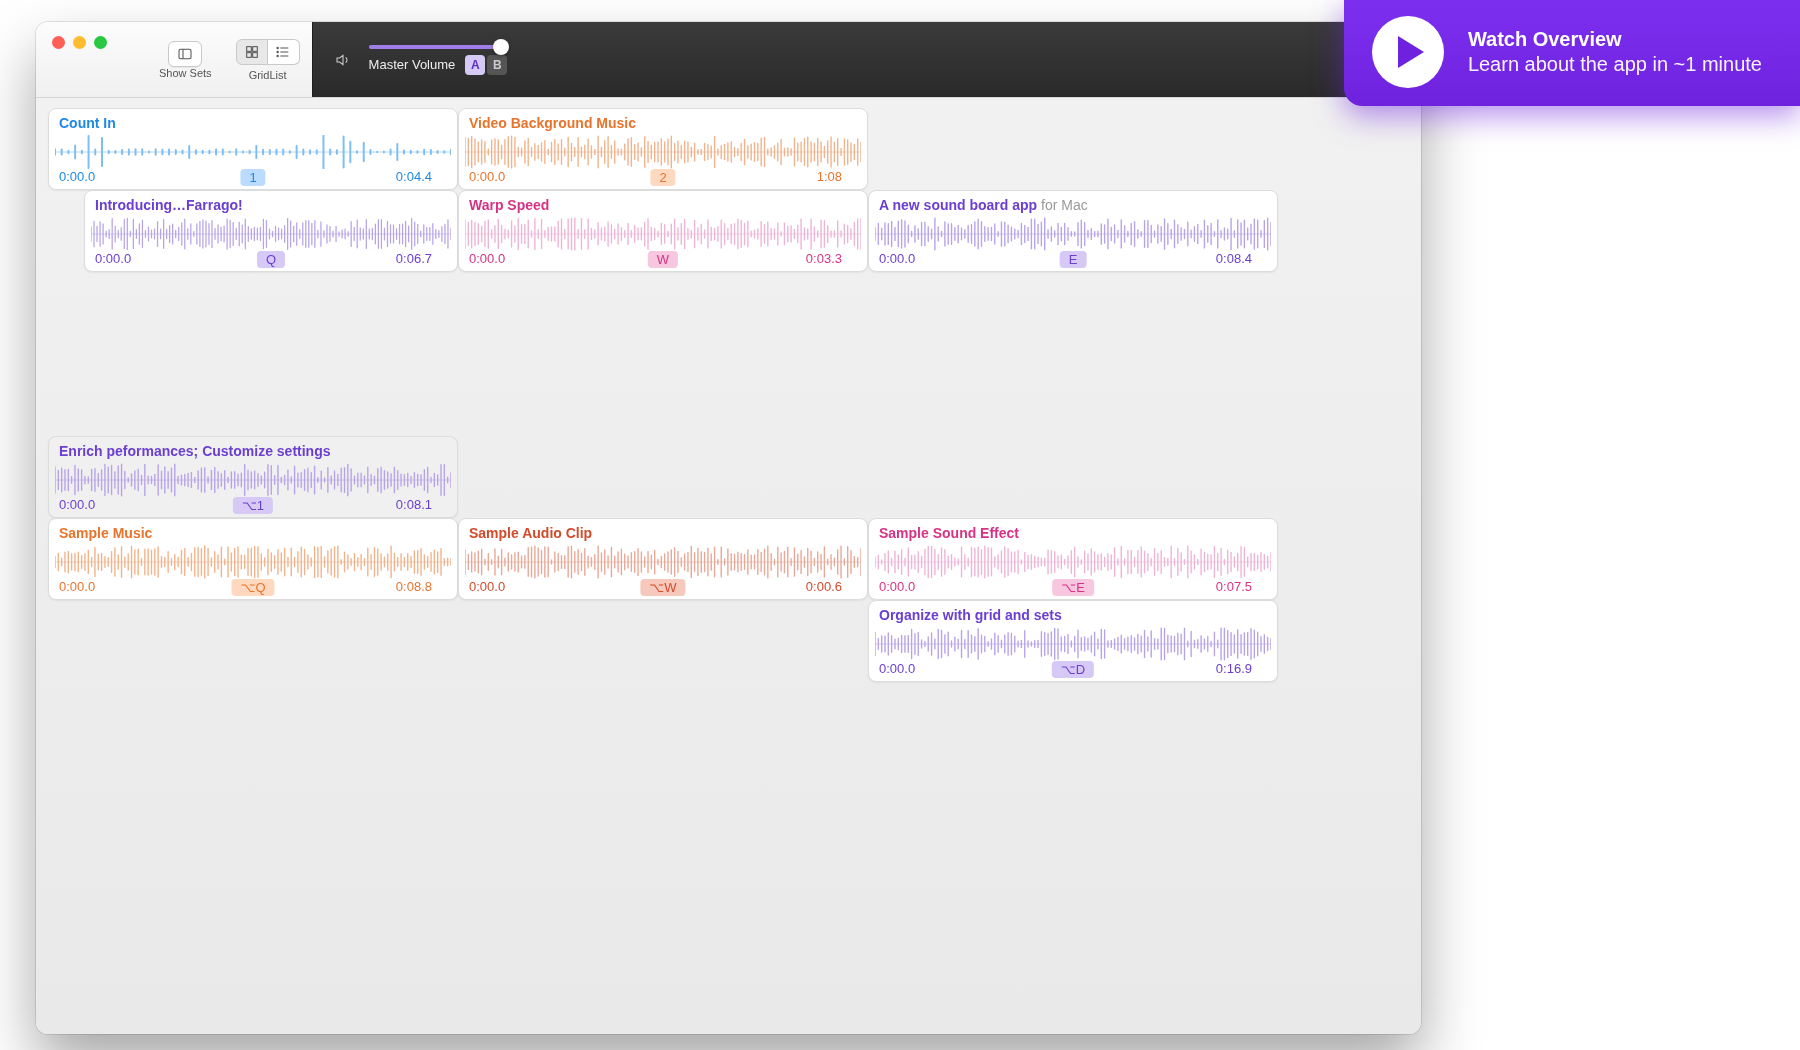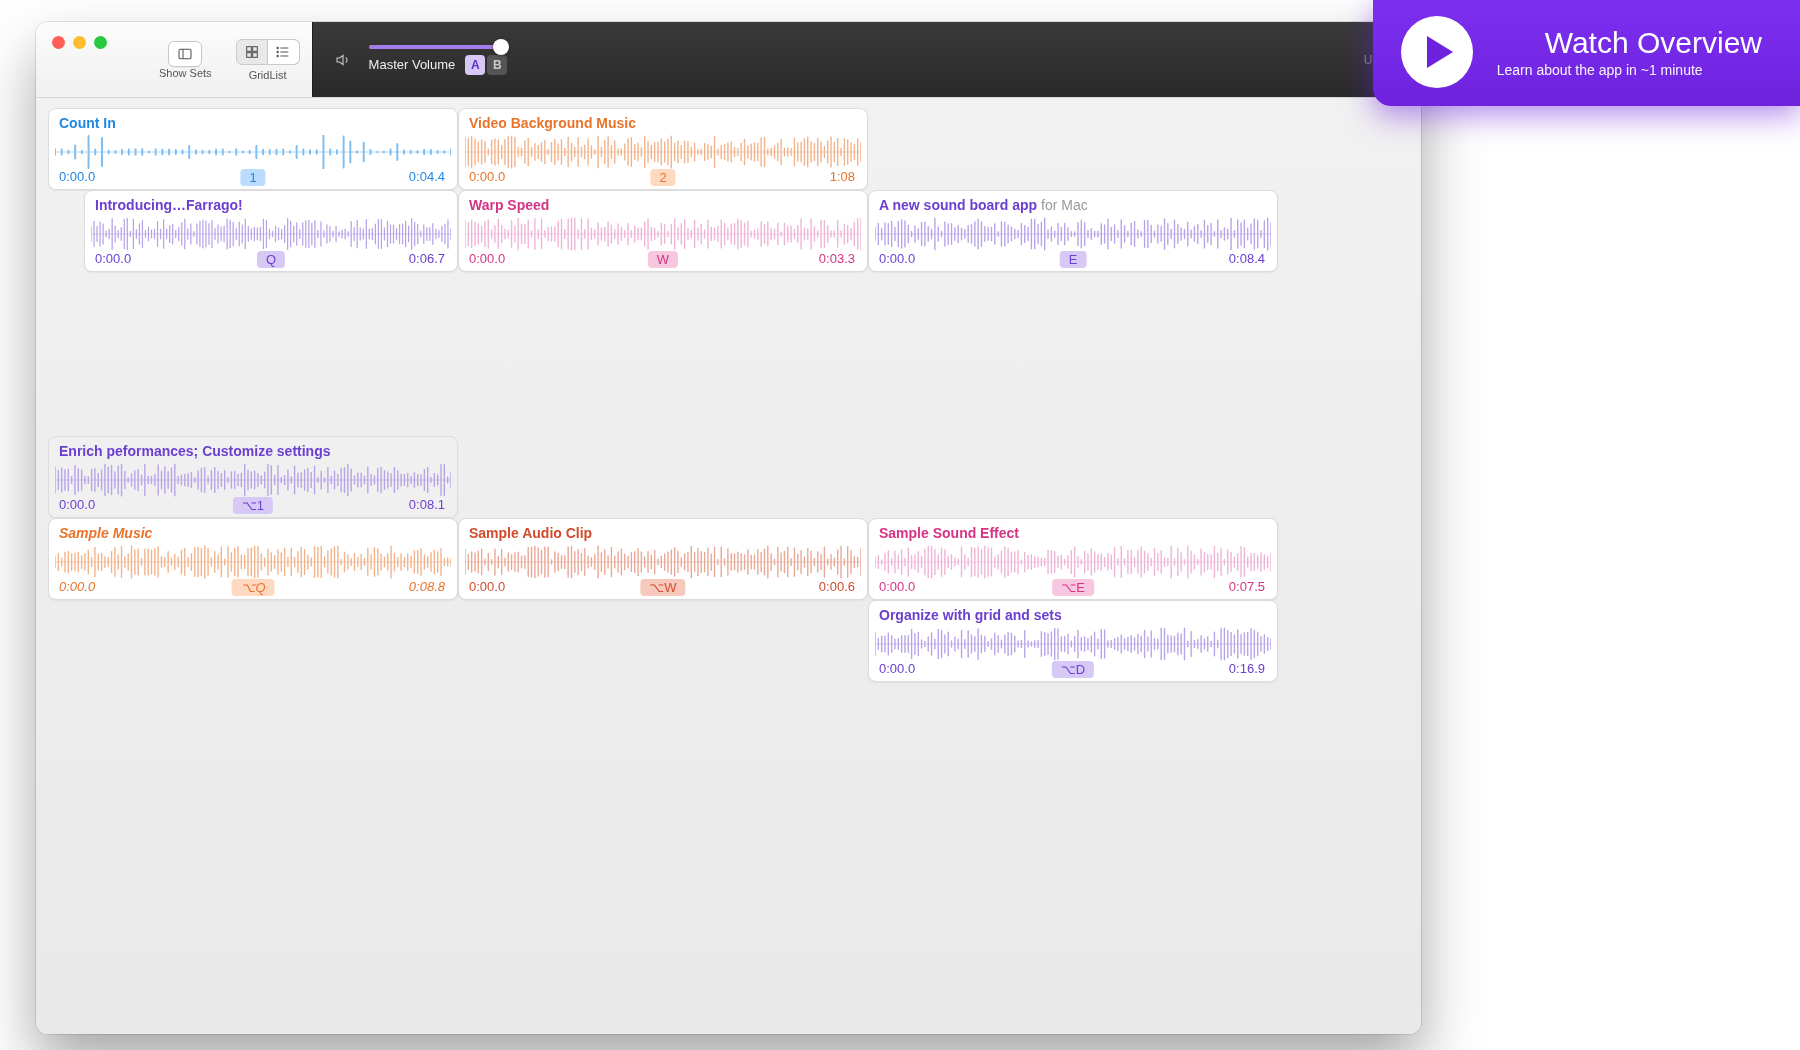--- a/index.html
+++ b/index.html
@@ -67,21 +67,21 @@
     border:1px solid #dcdcdc;
     border-radius:8px;
     box-shadow:0 1px 2px rgba(0,0,0,.06);
     position:relative;
     padding:6px 10px 4px;
     overflow:hidden;
   }
   .tile.sel{ background:#f0f0f0; }
   .tile-title{ font-size:14px; font-weight:600; }
   .tile-sub{ color:#9a9a9a; font-weight:500;}
-  .tile-footer{ position:absolute; left:10px; right:12px; bottom:5px; display:flex; justify-content:space-between; align-items:center; font-size:13px;}
+  .tile-footer{ position:absolute; left:10px; right:25px; bottom:5px; display:flex; justify-content:space-between; align-items:center; font-size:13px;}
   .key{ position:absolute; left:50%; transform:translateX(-50%); bottom:3px; padding:1px 9px; border-radius:4px; font-size:13px; font-weight:500;}
   .wave{ position:absolute; left:6px; right:6px; top:26px; height:34px; }
   .wave svg{ width:100%; height:100%; }
 
   
   .c-blue .tile-title,.c-blue .tile-footer{color:#1e88e5;} .c-blue .key{background:#bcdcff;color:#1e88e5;}
   .c-orange .tile-title,.c-orange .tile-footer{color:#e8742c;} .c-orange .key{background:#ffd9bf;color:#e8742c;}
   .c-purple .tile-title,.c-purple .tile-footer{color:#6b3fd1;} .c-purple .key{background:#d6c9f5;color:#6b3fd1;}
   .c-pink .tile-title,.c-pink .tile-footer{color:#d63384;} .c-pink .key{background:#f7c6df;color:#d63384;}
   .c-red .tile-title,.c-red .tile-footer{color:#d14b2c;} .c-red .key{background:#f7c9bc;color:#d14b2c;}
@@ -91,22 +91,22 @@
     position:absolute; right:0; top:0;
     background: linear-gradient(180deg,#7d2ff0,#6e22dd);
     color:#fff;
     border-radius:0 0 0 18px;
     padding:16px 38px 18px 28px;
     display:flex; align-items:center; gap:24px;
     box-shadow:0 10px 30px rgba(110,34,221,.5);
   }
   .banner .play{ width:72px; height:72px; border-radius:50%; background:#fff; display:flex; align-items:center; justify-content:center;}
   .banner .play::after{content:""; width:0;height:0;border-left:26px solid #6e22dd;border-top:16px solid transparent;border-bottom:16px solid transparent; margin-left:6px;}
-  .banner h2{ font-size:30px; font-weight:400;margin-left:48px;}
-  .banner p{ font-size:14px; opacity:.95; margin-top:2px;}
+  .banner h2{ font-size:20px; font-weight:700;}
+  .banner p{ font-size:20px; opacity:.95; margin-top:2px;}
 
   
   svg.i{width:16px;height:16px;stroke:#555;fill:none;stroke-width:1.6;}
 </style>
 </head>
 <body>
 
 <div class="window">
 
   <div class="toolbar">
@@ -257,21 +257,21 @@
         <path d="M0,17 L0,3.985862482853225 M0,17 L0,30.014137517146775 M3.361344537815126,17 L3.361344537815126,7.548456790123456 M3.361344537815126,17 L3.361344537815126,26.451543209876544 M6.722689075630252,17 L6.722689075630252,5.238108710562415 M6.722689075630252,17 L6.722689075630252,28.761891289437585 M10.084033613445378,17 L10.084033613445378,6.690620713305899 M10.084033613445378,17 L10.084033613445378,27.309379286694103 M13.445378151260504,17 L13.445378151260504,6.5047582304526745 M13.445378151260504,17 L13.445378151260504,27.495241769547327 M16.80672268907563,17 L16.80672268907563,13.797805212620027 M16.80672268907563,17 L16.80672268907563,20.202194787379973 M20.168067226890756,17 L20.168067226890756,2.427786351165981 M20.168067226890756,17 L20.168067226890756,31.57221364883402 M23.52941176470588,17 L23.52941176470588,5.88235596707819 M23.52941176470588,17 L23.52941176470588,28.11764403292181 M26.89075630252101,17 L26.89075630252101,6.834353566529492 M26.89075630252101,17 L26.89075630252101,27.165646433470506 M30.252100840336134,17 L30.252100840336134,13.364026063100138 M30.252100840336134,17 L30.252100840336134,20.635973936899862 M33.61344537815126,17 L33.61344537815126,13.847916666666666 M33.61344537815126,17 L33.61344537815126,20.152083333333334 M36.97478991596639,17 L36.97478991596639,6.514420438957476 M36.97478991596639,17 L36.97478991596639,27.485579561042524 M40.33613445378151,17 L40.33613445378151,5.666006515775035 M40.33613445378151,17 L40.33613445378151,28.333993484224965 M43.69747899159664,17 L43.69747899159664,10.568106995884774 M43.69747899159664,17 L43.69747899159664,23.431893004115224 M47.05882352941176,17 L47.05882352941176,7.0046724965706435 M47.05882352941176,17 L47.05882352941176,26.99532750342936 M50.42016806722689,17 L50.42016806722689,1.50039437585734 M50.42016806722689,17 L50.42016806722689,32.49960562414266 M53.78151260504202,17 L53.78151260504202,4.209593621399177 M53.78151260504202,17 L53.78151260504202,29.79040637860082 M57.14285714285714,17 L57.14285714285714,2.4717764060356657 M57.14285714285714,17 L57.14285714285714,31.528223593964334 M60.50420168067227,17 L60.50420168067227,9.033856310013718 M60.50420168067227,17 L60.50420168067227,24.966143689986282 M63.86554621848739,17 L63.86554621848739,2.9390432098765427 M63.86554621848739,17 L63.86554621848739,31.060956790123456 M67.22689075630252,17 L67.22689075630252,1.0823988340192052 M67.22689075630252,17 L67.22689075630252,32.9176011659808 M70.58823529411765,17 L70.58823529411765,8.433058984910836 M70.58823529411765,17 L70.58823529411765,25.566941015089164 M73.94957983193278,17 L73.94957983193278,14.92312242798354 M73.94957983193278,17 L73.94957983193278,19.07687757201646 M77.31092436974791,17 L77.31092436974791,11.003206447187928 M77.31092436974791,17 L77.31092436974791,22.996793552812072 M80.67226890756302,17 L80.67226890756302,7.864669067215363 M80.67226890756302,17 L80.67226890756302,26.135330932784637 M84.03361344537815,17 L84.03361344537815,6.32849794238683 M84.03361344537815,17 L84.03361344537815,27.671502057613168 M87.39495798319328,17 L87.39495798319328,12.400865912208506 M87.39495798319328,17 L87.39495798319328,21.599134087791494 M90.75630252100841,17 L90.75630252100841,1.4953532235939644 M90.75630252100841,17 L90.75630252100841,32.504646776406034 M94.11764705882352,17 L94.11764705882352,13.321836419753087 M94.11764705882352,17 L94.11764705882352,20.678163580246913 M97.47899159663865,17 L97.47899159663865,13.442043895747599 M97.47899159663865,17 L97.47899159663865,20.5579561042524 M100.84033613445378,17 L100.84033613445378,11.491778120713306 M100.84033613445378,17 L100.84033613445378,22.508221879286694 M104.20168067226892,17 L104.20168067226892,2.069804526748971 M104.20168067226892,17 L104.20168067226892,31.93019547325103 M107.56302521008404,17 L107.56302521008404,8.293407064471879 M107.56302521008404,17 L107.56302521008404,25.70659293552812 M110.92436974789916,17 L110.92436974789916,4.020610425240054 M110.92436974789916,17 L110.92436974789916,29.979389574759946 M114.28571428571428,17 L114.28571428571428,8.739068930041153 M114.28571428571428,17 L114.28571428571428,25.260931069958847 M117.64705882352942,17 L117.64705882352942,5.12162208504801 M117.64705882352942,17 L117.64705882352942,28.87837791495199 M121.00840336134453,17 L121.00840336134453,1.248516803840877 M121.00840336134453,17 L121.00840336134453,32.75148319615912 M124.36974789915966,17 L124.36974789915966,13.496296296296297 M124.36974789915966,17 L124.36974789915966,20.503703703703703 M127.73109243697478,17 L127.73109243697478,12.093355624142662 M127.73109243697478,17 L127.73109243697478,21.90664437585734 M131.0924369747899,17 L131.0924369747899,11.342163923182442 M131.0924369747899,17 L131.0924369747899,22.65783607681756 M134.45378151260505,17 L134.45378151260505,10.50815329218107 M134.45378151260505,17 L134.45378151260505,23.49184670781893 M137.81512605042016,17 L137.81512605042016,9.375274348422497 M137.81512605042016,17 L137.81512605042016,24.624725651577503 M141.1764705882353,17 L141.1764705882353,14.468218449931413 M141.1764705882353,17 L141.1764705882353,19.531781550068587 M144.53781512605042,17 L144.53781512605042,7.941306584362138 M144.53781512605042,17 L144.53781512605042,26.058693415637862 M147.89915966386556,17 L147.89915966386556,5.134044924554184 M147.89915966386556,17 L147.89915966386556,28.865955075445818 M151.26050420168067,17 L151.26050420168067,4.793347050754457 M151.26050420168067,17 L151.26050420168067,29.206652949245544 M154.62184873949582,17 L154.62184873949582,13.962422839506173 M154.62184873949582,17 L154.62184873949582,20.037577160493825 M157.98319327731093,17 L157.98319327731093,7.536334019204389 M157.98319327731093,17 L157.98319327731093,26.46366598079561 M161.34453781512605,17 L161.34453781512605,4.484216392318244 M161.34453781512605,17 L161.34453781512605,29.515783607681755 M164.70588235294116,17 L164.70588235294116,8.738168724279834 M164.70588235294116,17 L164.70588235294116,25.261831275720166 M168.0672268907563,17 L168.0672268907563,10.74880829903978 M168.0672268907563,17 L168.0672268907563,23.25119170096022 M171.42857142857142,17 L171.42857142857142,7.707493141289438 M171.42857142857142,17 L171.42857142857142,26.29250685871056 M174.78991596638656,17 L174.78991596638656,14.435210905349795 M174.78991596638656,17 L174.78991596638656,19.564789094650205 M178.1512605042017,17 L178.1512605042017,8.938134430727022 M178.1512605042017,17 L178.1512605042017,25.061865569272978 M181.51260504201682,17 L181.51260504201682,8.629843964334706 M181.51260504201682,17 L181.51260504201682,25.370156035665296 M184.87394957983193,17 L184.87394957983193,11.220216049382715 M184.87394957983193,17 L184.87394957983193,22.779783950617286 M188.23529411764704,17 L188.23529411764704,10.270979080932785 M188.23529411764704,17 L188.23529411764704,23.729020919067217 M191.5966386554622,17 L191.5966386554622,1.4179355281207133 M191.5966386554622,17 L191.5966386554622,32.582064471879285 M194.9579831932773,17 L194.9579831932773,7.259850823045268 M194.9579831932773,17 L194.9579831932773,26.74014917695473 M198.31932773109244,17 L198.31932773109244,8.91400891632373 M198.31932773109244,17 L198.31932773109244,25.08599108367627 M201.68067226890756,17 L201.68067226890756,8.238434499314128 M201.68067226890756,17 L201.68067226890756,25.761565500685872 M205.04201680672267,17 L205.04201680672267,10.720781893004116 M205.04201680672267,17 L205.04201680672267,23.279218106995884 M208.40336134453784,17 L208.40336134453784,13.03389060356653 M208.40336134453784,17 L208.40336134453784,20.96610939643347 M211.76470588235296,17 L211.76470588235296,9.25800754458162 M211.76470588235296,17 L211.76470588235296,24.74199245541838 M215.12605042016807,17 L215.12605042016807,1.7696759259259256 M215.12605042016807,17 L215.12605042016807,32.230324074074076 M218.48739495798318,17 L218.48739495798318,2.797290809327846 M218.48739495798318,17 L218.48739495798318,31.202709190672152 M221.84873949579833,17 L221.84873949579833,12.643321330589849 M221.84873949579833,17 L221.84873949579833,21.35667866941015 M225.21008403361344,17 L225.21008403361344,2.5731995884773653 M225.21008403361344,17 L225.21008403361344,31.426800411522635 M228.57142857142856,17 L228.57142857142856,14.370876200274349 M228.57142857142856,17 L228.57142857142856,19.62912379972565 M231.93277310924373,17 L231.93277310924373,12.561042524005487 M231.93277310924373,17 L231.93277310924373,21.438957475994513 M235.29411764705884,17 L235.29411764705884,7.298019547325104 M235.29411764705884,17 L235.29411764705884,26.701980452674896 M238.65546218487395,17 L238.65546218487395,13.921313443072702 M238.65546218487395,17 L238.65546218487395,20.0786865569273 M242.01680672268907,17 L242.01680672268907,3.1778377914951985 M242.01680672268907,17 L242.01680672268907,30.8221622085048 M245.3781512605042,17 L245.3781512605042,10.110802469135802 M245.3781512605042,17 L245.3781512605042,23.889197530864198 M248.73949579831933,17 L248.73949579831933,9.615269204389573 M248.73949579831933,17 L248.73949579831933,24.384730795610427 M252.10084033613444,17 L252.10084033613444,6.660373799725651 M252.10084033613444,17 L252.10084033613444,27.33962620027435 M255.46218487394955,17 L255.46218487394955,5.178215020576131 M255.46218487394955,17 L255.46218487394955,28.821784979423867 M258.8235294117647,17 L258.8235294117647,9.619410150891632 M258.8235294117647,17 L258.8235294117647,24.380589849108368 M262.1848739495798,17 L262.1848739495798,3.1753172153635116 M262.1848739495798,17 L262.1848739495798,30.824682784636487 M265.5462184873949,17 L265.5462184873949,14.666923868312757 M265.5462184873949,17 L265.5462184873949,19.333076131687243 M268.9075630252101,17 L268.9075630252101,8.100402949245542 M268.9075630252101,17 L268.9075630252101,25.89959705075446 M272.2689075630252,17 L272.2689075630252,14.889334705075445 M272.2689075630252,17 L272.2689075630252,19.110665294924555 M275.6302521008403,17 L275.6302521008403,4.743595679012346 M275.6302521008403,17 L275.6302521008403,29.256404320987656 M278.99159663865544,17 L278.99159663865544,13.22491426611797 M278.99159663865544,17 L278.99159663865544,20.77508573388203 M282.3529411764706,17 L282.3529411764706,7.969092935528121 M282.3529411764706,17 L282.3529411764706,26.03090706447188 M285.7142857142857,17 L285.7142857142857,11.574897119341564 M285.7142857142857,17 L285.7142857142857,22.425102880658436 M289.07563025210084,17 L289.07563025210084,5.1596107681755825 M289.07563025210084,17 L289.07563025210084,28.840389231824417 M292.43697478991595,17 L292.43697478991595,4.581258573388203 M292.43697478991595,17 L292.43697478991595,29.418741426611795 M295.7983193277311,17 L295.7983193277311,1.3274948559670783 M295.7983193277311,17 L295.7983193277311,32.672505144032925 M299.15966386554624,17 L299.15966386554624,6.071159122085048 M299.15966386554624,17 L299.15966386554624,27.92884087791495 M302.52100840336135,17 L302.52100840336135,12.89249828532236 M302.52100840336135,17 L302.52100840336135,21.10750171467764 M305.88235294117646,17 L305.88235294117646,10.168055555555556 M305.88235294117646,17 L305.88235294117646,23.831944444444446 M309.24369747899163,17 L309.24369747899163,10.126225994513032 M309.24369747899163,17 L309.24369747899163,23.87377400548697 M312.60504201680675,17 L312.60504201680675,13.069478737997256 M312.60504201680675,17 L312.60504201680675,20.930521262002742 M315.96638655462186,17 L315.96638655462186,4.263245884773664 M315.96638655462186,17 L315.96638655462186,29.736754115226336 M319.327731092437,17 L319.327731092437,11.491478052126201 M319.327731092437,17 L319.327731092437,22.5085219478738 M322.6890756302521,17 L322.6890756302521,13.27886659807956 M322.6890756302521,17 L322.6890756302521,20.72113340192044 M326.0504201680672,17 L326.0504201680672,5.779732510288065 M326.0504201680672,17 L326.0504201680672,28.220267489711937 M329.4117647058823,17 L329.4117647058823,4.333581961591221 M329.4117647058823,17 L329.4117647058823,29.66641803840878 M332.7731092436975,17 L332.7731092436975,7.6873285322359415 M332.7731092436975,17 L332.7731092436975,26.31267146776406 M336.1344537815126,17 L336.1344537815126,8.884182098765432 M336.1344537815126,17 L336.1344537815126,25.115817901234568 M339.4957983193277,17 L339.4957983193277,10.819204389574761 M339.4957983193277,17 L339.4957983193277,23.18079561042524 M342.85714285714283,17 L342.85714285714283,4.46153120713306 M342.85714285714283,17 L342.85714285714283,29.53846879286694 M346.218487394958,17 L346.218487394958,7.743261316872427 M346.218487394958,17 L346.218487394958,26.256738683127573 M349.5798319327731,17 L349.5798319327731,11.115012002743484 M349.5798319327731,17 L349.5798319327731,22.884987997256516 M352.94117647058823,17 L352.94117647058823,11.768141289437587 M352.94117647058823,17 L352.94117647058823,22.231858710562413 M356.3025210084034,17 L356.3025210084034,10.52363683127572 M356.3025210084034,17 L356.3025210084034,23.47636316872428 M359.6638655462185,17 L359.6638655462185,13.387671467764061 M359.6638655462185,17 L359.6638655462185,20.61232853223594 M363.02521008403363,17 L363.02521008403363,9.773825445816186 M363.02521008403363,17 L363.02521008403363,24.226174554183814 M366.38655462184875,17 L366.38655462184875,11.391975308641975 M366.38655462184875,17 L366.38655462184875,22.608024691358025 M369.74789915966386,17 L369.74789915966386,11.803849451303154 M369.74789915966386,17 L369.74789915966386,22.196150548696846 M373.109243697479,17 L373.109243697479,6.645250342935528 M373.109243697479,17 L373.109243697479,27.354749657064474 M376.4705882352941,17 L376.4705882352941,4.514943415637861 M376.4705882352941,17 L376.4705882352941,29.48505658436214 M379.8319327731092,17 L379.8319327731092,14.530212620027434 M379.8319327731092,17 L379.8319327731092,19.469787379972566 M383.1932773109244,17 L383.1932773109244,10.549082647462278 M383.1932773109244,17 L383.1932773109244,23.450917352537722 M386.5546218487395,17 L386.5546218487395,12.059207818930041 M386.5546218487395,17 L386.5546218487395,21.94079218106996 M389.9159663865546,17 L389.9159663865546,1.7334276406035656 M389.9159663865546,17 L389.9159663865546,32.266572359396434 M393.2773109243697,17 L393.2773109243697,1.6519890260631005 M393.2773109243697,17 L393.2773109243697,32.3480109739369 M396.6386554621849,17 L396.6386554621849,14.191435185185185 M396.6386554621849,17 L396.6386554621849,19.808564814814815 M400,17 L400,9.580161179698216 M400,17 L400,24.419838820301784 " stroke="#b7a3e8" stroke-width="1.4" fill="none" stroke-linecap="round"></path>
         <line x1="0" y1="17" x2="400" y2="17" stroke="#b7a3e8" stroke-width="0.6"></line>
       </svg>
     </div>
     <div class="tile-footer">
       <span>0:00.0</span>
       <span>0:08.1</span>
     </div>
     <span class="key">⌥1</span>
   </div>
-      <div class="tile c-orange" style="grid-area: 6 / 1; font-style: italic;">
+      <div class="tile c-orange" style="grid-area: 6 / 1;">
     <div class="tile-title">Sample Music</div>
     <div class="wave">
       <svg viewBox="0 0 400 34" preserveAspectRatio="none">
         <path d="M0,17 L0,11.332921810699588 M0,17 L0,22.667078189300412 M3.361344537815126,17 L3.361344537815126,8.547265089163236 M3.361344537815126,17 L3.361344537815126,25.452734910836764 M6.722689075630252,17 L6.722689075630252,13.154098079561042 M6.722689075630252,17 L6.722689075630252,20.84590192043896 M10.084033613445378,17 L10.084033613445378,7.3077417695473255 M10.084033613445378,17 L10.084033613445378,26.692258230452673 M13.445378151260504,17 L13.445378151260504,6.347702331961592 M13.445378151260504,17 L13.445378151260504,27.652297668038408 M16.80672268907563,17 L16.80672268907563,9.020893347050755 M16.80672268907563,17 L16.80672268907563,24.979106652949245 M20.168067226890756,17 L20.168067226890756,8.370524691358025 M20.168067226890756,17 L20.168067226890756,25.629475308641975 M23.52941176470588,17 L23.52941176470588,7.291658093278464 M23.52941176470588,17 L23.52941176470588,26.708341906721536 M26.89075630252101,17 L26.89075630252101,10.753429355281208 M26.89075630252101,17 L26.89075630252101,23.246570644718794 M30.252100840336134,17 L30.252100840336134,8.687937242798354 M30.252100840336134,17 L30.252100840336134,25.312062757201645 M33.61344537815126,17 L33.61344537815126,5.545799039780521 M33.61344537815126,17 L33.61344537815126,28.45420096021948 M36.97478991596639,17 L36.97478991596639,12.518372770919067 M36.97478991596639,17 L36.97478991596639,21.481627229080935 M40.33613445378151,17 L40.33613445378151,2.4266460905349803 M40.33613445378151,17 L40.33613445378151,31.57335390946502 M43.69747899159664,17 L43.69747899159664,9.27679183813443 M43.69747899159664,17 L43.69747899159664,24.72320816186557 M47.05882352941176,17 L47.05882352941176,8.482390260631002 M47.05882352941176,17 L47.05882352941176,25.517609739369 M50.42016806722689,17 L50.42016806722689,11.753317901234567 M50.42016806722689,17 L50.42016806722689,22.246682098765433 M53.78151260504202,17 L53.78151260504202,12.65130315500686 M53.78151260504202,17 L53.78151260504202,21.348696844993142 M57.14285714285714,17 L57.14285714285714,6.812148491083676 M57.14285714285714,17 L57.14285714285714,27.187851508916324 M60.50420168067227,17 L60.50420168067227,2.8346193415637853 M60.50420168067227,17 L60.50420168067227,31.165380658436213 M63.86554621848739,17 L63.86554621848739,9.835999657064473 M63.86554621848739,17 L63.86554621848739,24.164000342935527 M67.22689075630252,17 L67.22689075630252,1.6743141289437595 M67.22689075630252,17 L67.22689075630252,32.32568587105624 M70.58823529411765,17 L70.58823529411765,11.837217078189301 M70.58823529411765,17 L70.58823529411765,22.1627829218107 M73.94957983193278,17 L73.94957983193278,8.997548010973937 M73.94957983193278,17 L73.94957983193278,25.002451989026063 M77.31092436974791,17 L77.31092436974791,1.235553840877916 M77.31092436974791,17 L77.31092436974791,32.76444615912209 M80.67226890756302,17 L80.67226890756302,4.927777777777777 M80.67226890756302,17 L80.67226890756302,29.072222222222223 M84.03361344537815,17 L84.03361344537815,4.302614883401921 M84.03361344537815,17 L84.03361344537815,29.697385116598078 M87.39495798319328,17 L87.39495798319328,13.662534293552813 M87.39495798319328,17 L87.39495798319328,20.337465706447187 M90.75630252100841,17 L90.75630252100841,4.272968106995885 M90.75630252100841,17 L90.75630252100841,29.727031893004117 M94.11764705882352,17 L94.11764705882352,3.91786694101509 M94.11764705882352,17 L94.11764705882352,30.08213305898491 M97.47899159663865,17 L97.47899159663865,5.121922153635117 M97.47899159663865,17 L97.47899159663865,28.87807784636488 M100.84033613445378,17 L100.84033613445378,4.039454732510288 M100.84033613445378,17 L100.84033613445378,29.960545267489714 M104.20168067226892,17 L104.20168067226892,2.0099708504801086 M104.20168067226892,17 L104.20168067226892,31.99002914951989 M107.56302521008404,17 L107.56302521008404,11.780384087791496 M107.56302521008404,17 L107.56302521008404,22.219615912208504 M110.92436974789916,17 L110.92436974789916,12.393904320987655 M110.92436974789916,17 L110.92436974789916,21.606095679012345 M114.28571428571428,17 L114.28571428571428,6.745593278463648 M114.28571428571428,17 L114.28571428571428,27.254406721536352 M117.64705882352942,17 L117.64705882352942,13.804586762688615 M117.64705882352942,17 L117.64705882352942,20.195413237311385 M121.00840336134453,17 L121.00840336134453,9.50298353909465 M121.00840336134453,17 L121.00840336134453,24.49701646090535 M124.36974789915966,17 L124.36974789915966,12.291400891632373 M124.36974789915966,17 L124.36974789915966,21.70859910836763 M127.73109243697478,17 L127.73109243697478,5.361196844993142 M127.73109243697478,17 L127.73109243697478,28.63880315500686 M131.0924369747899,17 L131.0924369747899,3.533359053497943 M131.0924369747899,17 L131.0924369747899,30.466640946502057 M134.45378151260505,17 L134.45378151260505,12.814060356652949 M134.45378151260505,17 L134.45378151260505,21.18593964334705 M137.81512605042016,17 L137.81512605042016,8.616881001371741 M137.81512605042016,17 L137.81512605042016,25.38311899862826 M141.1764705882353,17 L141.1764705882353,2.6516975308641975 M141.1764705882353,17 L141.1764705882353,31.348302469135803 M144.53781512605042,17 L144.53781512605042,2.4802383401920434 M144.53781512605042,17 L144.53781512605042,31.519761659807955 M147.89915966386556,17 L147.89915966386556,3.738305898491083 M147.89915966386556,17 L147.89915966386556,30.261694101508915 M151.26050420168067,17 L151.26050420168067,1.0246656378600818 M151.26050420168067,17 L151.26050420168067,32.97533436213992 M154.62184873949582,17 L154.62184873949582,3.4566015089163233 M154.62184873949582,17 L154.62184873949582,30.54339849108368 M157.98319327731093,17 L157.98319327731093,12.892138203017833 M157.98319327731093,17 L157.98319327731093,21.107861796982167 M161.34453781512605,17 L161.34453781512605,6.818930041152264 M161.34453781512605,17 L161.34453781512605,27.181069958847736 M164.70588235294116,17 L164.70588235294116,9.909816529492456 M164.70588235294116,17 L164.70588235294116,24.090183470507544 M168.0672268907563,17 L168.0672268907563,2.2450445816186555 M168.0672268907563,17 L168.0672268907563,31.754955418381343 M171.42857142857142,17 L171.42857142857142,14.201157407407408 M171.42857142857142,17 L171.42857142857142,19.798842592592592 M174.78991596638656,17 L174.78991596638656,2.0065500685871065 M174.78991596638656,17 L174.78991596638656,31.993449931412894 M178.1512605042017,17 L178.1512605042017,7.96369170096022 M178.1512605042017,17 L178.1512605042017,26.03630829903978 M181.51260504201682,17 L181.51260504201682,3.3380144032921812 M181.51260504201682,17 L181.51260504201682,30.66198559670782 M184.87394957983193,17 L184.87394957983193,1.91346879286694 M184.87394957983193,17 L184.87394957983193,32.08653120713306 M188.23529411764704,17 L188.23529411764704,10.214746227709192 M188.23529411764704,17 L188.23529411764704,23.785253772290808 M191.5966386554622,17 L191.5966386554622,10.39616769547325 M191.5966386554622,17 L191.5966386554622,23.603832304526748 M194.9579831932773,17 L194.9579831932773,3.7972393689986284 M194.9579831932773,17 L194.9579831932773,30.20276063100137 M198.31932773109244,17 L198.31932773109244,3.164874828532236 M198.31932773109244,17 L198.31932773109244,30.835125171467766 M201.68067226890756,17 L201.68067226890756,1.5422839506172838 M201.68067226890756,17 L201.68067226890756,32.45771604938272 M205.04201680672267,17 L205.04201680672267,1.824528463648834 M205.04201680672267,17 L205.04201680672267,32.17547153635117 M208.40336134453784,17 L208.40336134453784,8.980744170096022 M208.40336134453784,17 L208.40336134453784,25.019255829903976 M211.76470588235296,17 L211.76470588235296,12.943029835390947 M211.76470588235296,17 L211.76470588235296,21.056970164609055 M215.12605042016807,17 L215.12605042016807,4.162002743484225 M215.12605042016807,17 L215.12605042016807,29.837997256515777 M218.48739495798318,17 L218.48739495798318,7.829020919067215 M218.48739495798318,17 L218.48739495798318,26.170979080932785 M221.84873949579833,17 L221.84873949579833,10.765072016460906 M221.84873949579833,17 L221.84873949579833,23.234927983539094 M225.21008403361344,17 L225.21008403361344,4.976328875171468 M225.21008403361344,17 L225.21008403361344,29.02367112482853 M228.57142857142856,17 L228.57142857142856,7.876371742112482 M228.57142857142856,17 L228.57142857142856,26.123628257887518 M231.93277310924373,17 L231.93277310924373,3.175077160493826 M231.93277310924373,17 L231.93277310924373,30.824922839506172 M235.29411764705884,17 L235.29411764705884,12.43417352537723 M235.29411764705884,17 L235.29411764705884,21.56582647462277 M238.65546218487395,17 L238.65546218487395,3.289463305898492 M238.65546218487395,17 L238.65546218487395,30.710536694101506 M242.01680672268907,17 L242.01680672268907,12.339711934156378 M242.01680672268907,17 L242.01680672268907,21.660288065843623 M245.3781512605042,17 L245.3781512605042,6.702203360768175 M245.3781512605042,17 L245.3781512605042,27.297796639231827 M248.73949579831933,17 L248.73949579831933,2.234962277091906 M248.73949579831933,17 L248.73949579831933,31.765037722908094 M252.10084033613444,17 L252.10084033613444,4.425643004115226 M252.10084033613444,17 L252.10084033613444,29.574356995884774 M255.46218487394955,17 L255.46218487394955,9.947085048010972 M255.46218487394955,17 L255.46218487394955,24.052914951989028 M258.8235294117647,17 L258.8235294117647,12.879535322359397 M258.8235294117647,17 L258.8235294117647,21.120464677640605 M262.1848739495798,17 L262.1848739495798,1.5995370370370363 M262.1848739495798,17 L262.1848739495798,32.40046296296296 M265.5462184873949,17 L265.5462184873949,2.3354852537722905 M265.5462184873949,17 L265.5462184873949,31.66451474622771 M268.9075630252101,17 L268.9075630252101,1.3898491083676277 M268.9075630252101,17 L268.9075630252101,32.61015089163237 M272.2689075630252,17 L272.2689075630252,12.028060699588478 M272.2689075630252,17 L272.2689075630252,21.97193930041152 M275.6302521008403,17 L275.6302521008403,6.034070644718792 M275.6302521008403,17 L275.6302521008403,27.965929355281208 M278.99159663865544,17 L278.99159663865544,3.932570301783265 M278.99159663865544,17 L278.99159663865544,30.067429698216735 M282.3529411764706,17 L282.3529411764706,1.877880658436215 M282.3529411764706,17 L282.3529411764706,32.12211934156379 M285.7142857142857,17 L285.7142857142857,1.2095078875171463 M285.7142857142857,17 L285.7142857142857,32.79049211248285 M289.07563025210084,17 L289.07563025210084,14.674365569272977 M289.07563025210084,17 L289.07563025210084,19.325634430727025 M292.43697478991595,17 L292.43697478991595,7.3156635802469125 M292.43697478991595,17 L292.43697478991595,26.684336419753087 M295.7983193277311,17 L295.7983193277311,10.02846364883402 M295.7983193277311,17 L295.7983193277311,23.97153635116598 M299.15966386554624,17 L299.15966386554624,13.78190157750343 M299.15966386554624,17 L299.15966386554624,20.21809842249657 M302.52100840336135,17 L302.52100840336135,8.508076131687243 M302.52100840336135,17 L302.52100840336135,25.491923868312757 M305.88235294117646,17 L305.88235294117646,12.657604595336077 M305.88235294117646,17 L305.88235294117646,21.342395404663925 M309.24369747899163,17 L309.24369747899163,9.42184499314129 M309.24369747899163,17 L309.24369747899163,24.578155006858708 M312.60504201680675,17 L312.60504201680675,13.621784979423868 M312.60504201680675,17 L312.60504201680675,20.378215020576132 M315.96638655462186,17 L315.96638655462186,3.2635973936899862 M315.96638655462186,17 L315.96638655462186,30.736402606310016 M319.327731092437,17 L319.327731092437,9.760862482853224 M319.327731092437,17 L319.327731092437,24.239137517146776 M322.6890756302521,17 L322.6890756302521,2.8234567901234566 M322.6890756302521,17 L322.6890756302521,31.17654320987654 M326.0504201680672,17 L326.0504201680672,4.013108710562415 M326.0504201680672,17 L326.0504201680672,29.986891289437587 M329.4117647058823,17 L329.4117647058823,8.9656207133059 M329.4117647058823,17 L329.4117647058823,25.0343792866941 M332.7731092436975,17 L332.7731092436975,12.279758230452675 M332.7731092436975,17 L332.7731092436975,21.720241769547325 M336.1344537815126,17 L336.1344537815126,9.072805212620027 M336.1344537815126,17 L336.1344537815126,24.927194787379975 M339.4957983193277,17 L339.4957983193277,1.2027863511659813 M339.4957983193277,17 L339.4957983193277,32.79721364883402 M342.85714285714283,17 L342.85714285714283,8.157355967078189 M342.85714285714283,17 L342.85714285714283,25.84264403292181 M346.218487394958,17 L346.218487394958,12.609353566529492 M346.218487394958,17 L346.218487394958,21.390646433470508 M349.5798319327731,17 L349.5798319327731,8.639026063100138 M349.5798319327731,17 L349.5798319327731,25.36097393689986 M352.94117647058823,17 L352.94117647058823,12.622916666666667 M352.94117647058823,17 L352.94117647058823,21.37708333333333 M356.3025210084034,17 L356.3025210084034,8.789420438957476 M356.3025210084034,17 L356.3025210084034,25.210579561042522 M359.6638655462185,17 L359.6638655462185,11.441006515775035 M359.6638655462185,17 L359.6638655462185,22.558993484224963 M363.02521008403363,17 L363.02521008403363,5.843106995884774 M363.02521008403363,17 L363.02521008403363,28.156893004115226 M366.38655462184875,17 L366.38655462184875,5.779672496570646 M366.38655462184875,17 L366.38655462184875,28.220327503429353 M369.74789915966386,17 L369.74789915966386,3.7753943758573385 M369.74789915966386,17 L369.74789915966386,30.22460562414266 M373.109243697479,17 L373.109243697479,9.984593621399178 M373.109243697479,17 L373.109243697479,24.015406378600822 M376.4705882352941,17 L376.4705882352941,11.746776406035664 M376.4705882352941,17 L376.4705882352941,22.253223593964336 M379.8319327731092,17 L379.8319327731092,7.8088563100137165 M379.8319327731092,17 L379.8319327731092,26.191143689986284 M383.1932773109244,17 L383.1932773109244,5.214043209876543 M383.1932773109244,17 L383.1932773109244,28.785956790123457 M386.5546218487395,17 L386.5546218487395,6.857398834019204 M386.5546218487395,17 L386.5546218487395,27.142601165980796 M389.9159663865546,17 L389.9159663865546,3.7080589849108367 M389.9159663865546,17 L389.9159663865546,30.291941015089165 M393.2773109243697,17 L393.2773109243697,13.698122427983538 M393.2773109243697,17 L393.2773109243697,20.301877572016462 M396.6386554621849,17 L396.6386554621849,13.278206447187928 M396.6386554621849,17 L396.6386554621849,20.72179355281207 M400,17 L400,13.639669067215364 M400,17 L400,20.360330932784635 " stroke="#f2b28a" stroke-width="1.4" fill="none" stroke-linecap="round"></path>
         <line x1="0" y1="17" x2="400" y2="17" stroke="#f2b28a" stroke-width="0.6"></line>
       </svg>
     </div>
     <div class="tile-footer">
       <span>0:00.0</span>
       <span>0:08.8</span>

